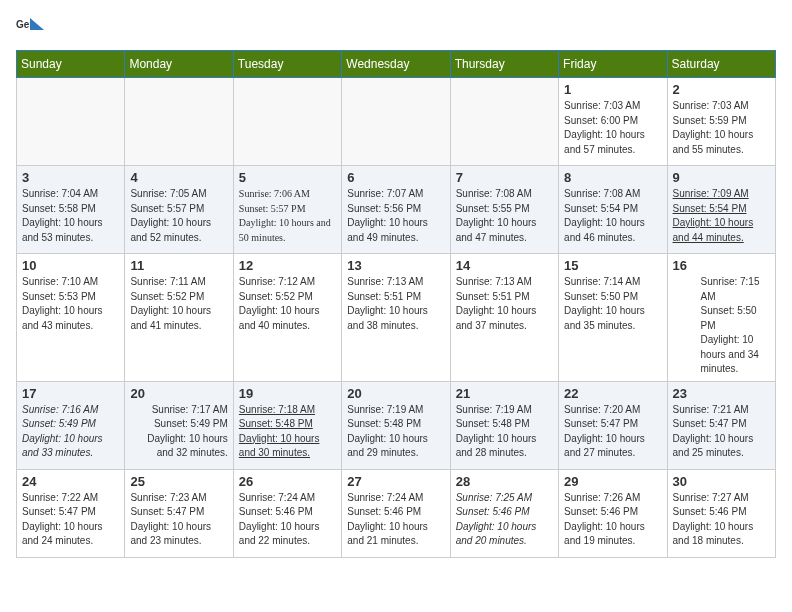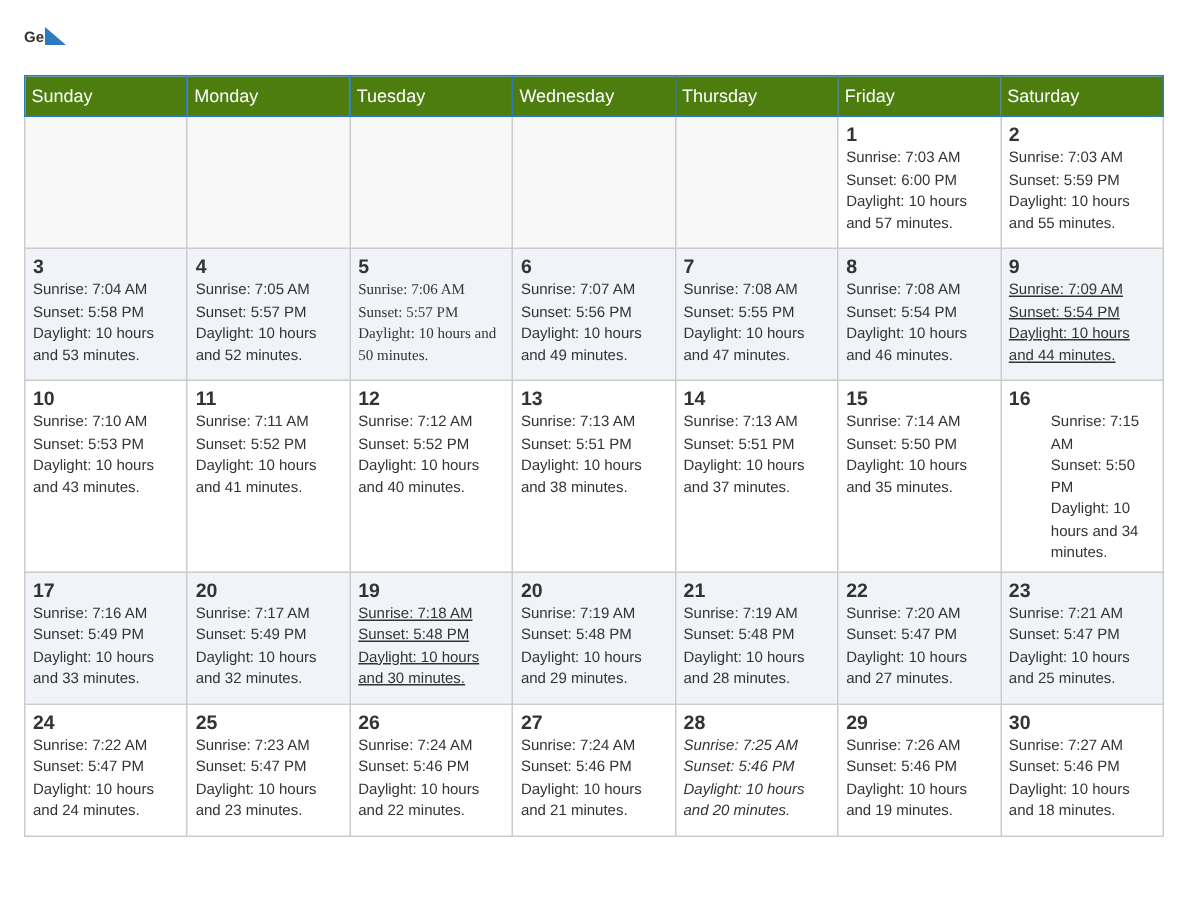--- a/index.html
+++ b/index.html
@@ -227,27 +227,27 @@
         <td>
           <span class="day-num">16</span>
           <div class="day-info" style="white-space: pre-line; margin-left: 28px;">Sunrise: 7:15 AM
 Sunset: 5:50 PM
 Daylight: 10 hours and 34 minutes.</div>
         </td>
       </tr>
       <tr>
         <td>
           <span class="day-num">17</span>
-          <div class="day-info" style="white-space: pre-line;">Sunrise: 7:16 AM
+          <div class="day-info" style="white-space: pre-line; font-style: italic;">Sunrise: 7:16 AM
 Sunset: 5:49 PM
 Daylight: 10 hours and 33 minutes.</div>
         </td>
         <td>
           <span class="day-num">20</span>
-          <div class="day-info" style="white-space: pre-line;">Sunrise: 7:17 AM
+          <div class="day-info" style="white-space: pre-line; text-align: right;">Sunrise: 7:17 AM
 Sunset: 5:49 PM
 Daylight: 10 hours and 32 minutes.</div>
         </td>
         <td>
           <span class="day-num">19</span>
           <div class="day-info" style="white-space: pre-line; text-decoration: underline;">Sunrise: 7:18 AM
 Sunset: 5:48 PM
 Daylight: 10 hours and 30 minutes.</div>
         </td>
         <td>

